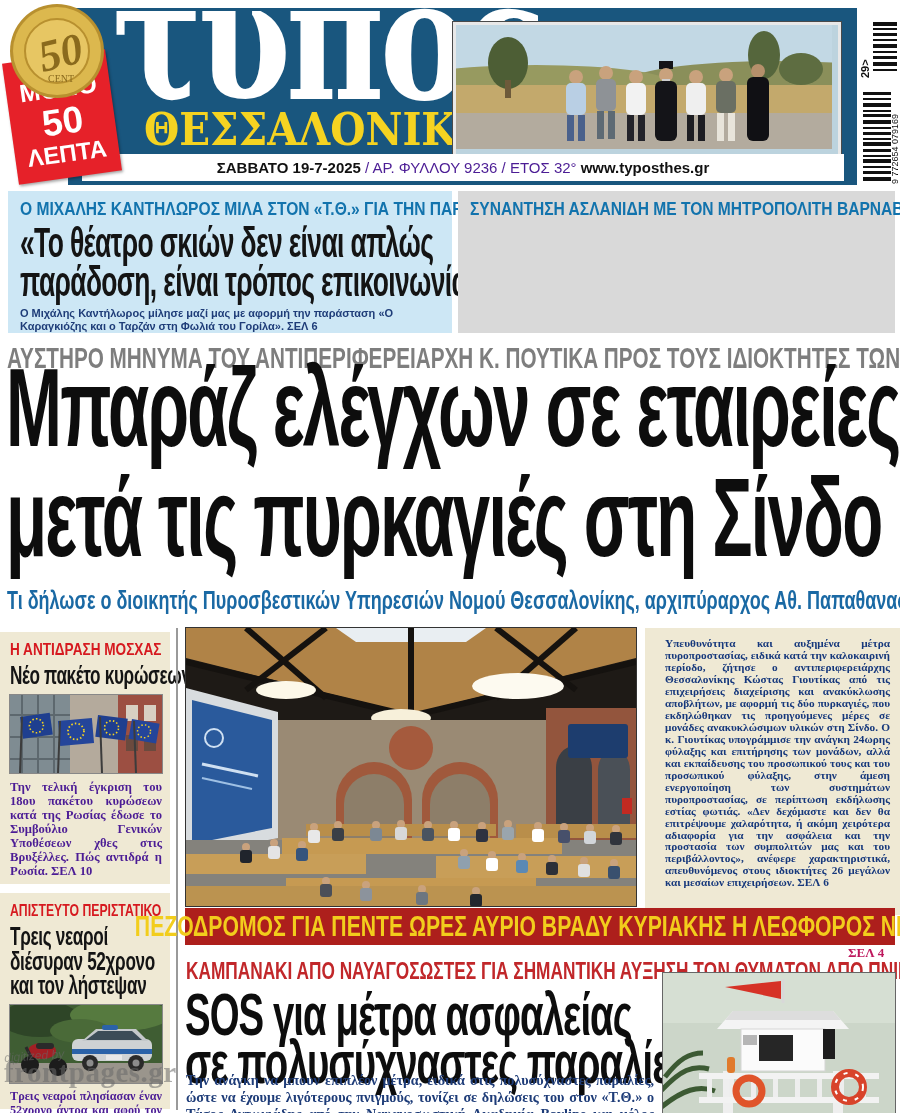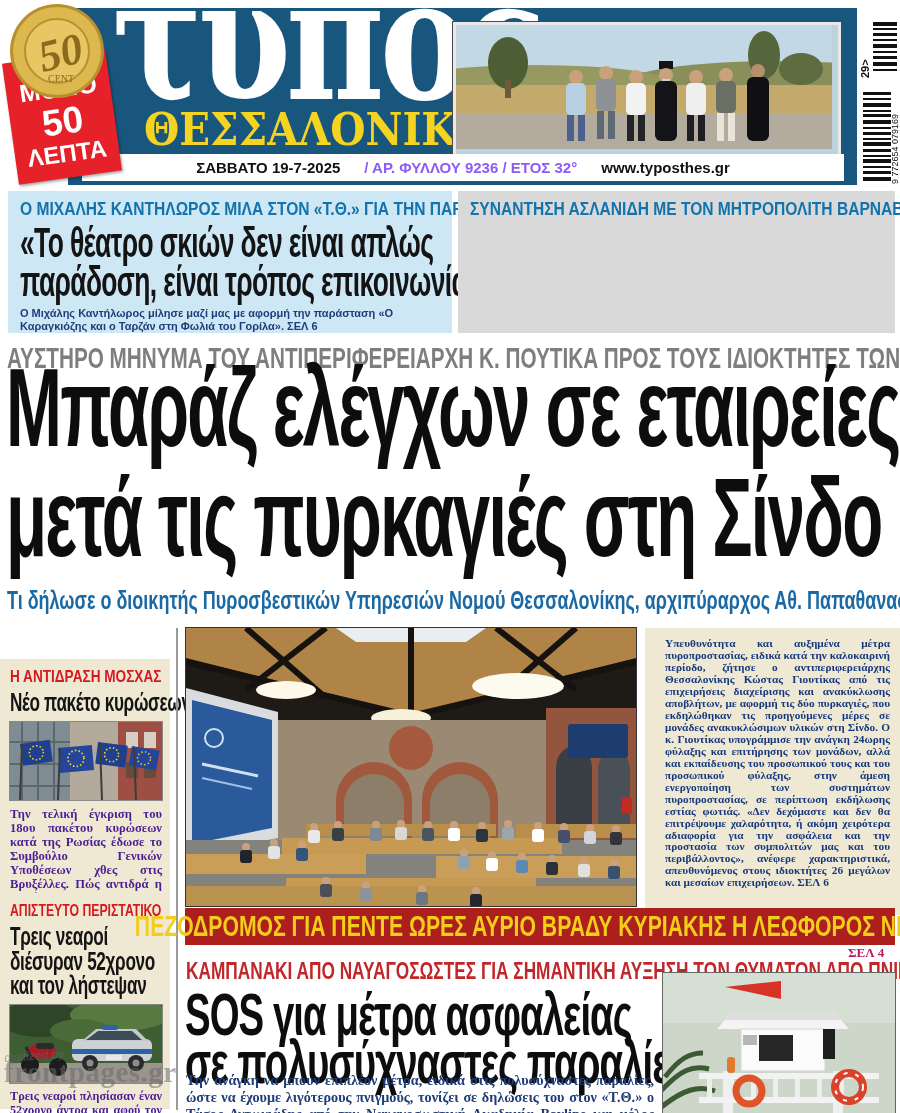--- a/index.html
+++ b/index.html
@@ -14,21 +14,21 @@
       font-family:"DejaVu Serif",serif;font-weight:bold;font-size:168px;letter-spacing:-6px;
       transform:scaleX(0.80);transform-origin:0 0;line-height:1;}
   .mast-sub{position:absolute;left:76px;top:96px;color:#f5d321;
       font-family:"DejaVu Serif",serif;font-weight:bold;font-size:44px;letter-spacing:0px;
       transform:scaleX(0.92);transform-origin:0 0;}
   .mast-photo{position:absolute;left:385px;top:14px;width:382px;height:130px;
       border:3px solid #e8e8e8;outline:1px solid #4a4a4a;background:#bcd3de;}
   .date-strip{position:absolute;left:14px;top:146px;width:762px;height:27px;background:#ffffff;
       display:flex;align-items:center;justify-content:center;font-size:15px;color:#3a3a3a;}
   .date-strip b{color:#111;}
-  .date-strip .sep{margin:0 24px;color:#8b5cf6;font-weight:bold;}
+  .date-strip .sep{margin:0 4px;color:#4c1d95;}
   .coin{position:absolute;left:8px;top:2px;width:98px;height:98px;z-index:3;}
   .price-badge{position:absolute;left:10px;top:56px;width:104px;height:122px;background:#e62129;
       transform:rotate(-8deg);z-index:2;display:flex;flex-direction:column;align-items:center;
       justify-content:flex-end;padding-bottom:10px;box-sizing:border-box;color:#fff;font-weight:bold;
       box-shadow:1px 2px 3px rgba(0,0,0,.35);}
   .price-badge .l1{font-size:25px;}
   .price-badge .l2{font-size:37px;line-height:1;}
   .price-badge .l3{font-size:24px;}
   .barcode{position:absolute;right:1px;top:8px;width:42px;height:178px;background:#fff;}
 
@@ -227,21 +227,21 @@
   <div class="lead-line" style="top:352px;">
     <span class="cx" style="transform:scaleX(0.60)">Μπαράζ ελέγχων σε εταιρείες</span>
   </div>
   <div class="lead-line" style="top:462px;">
     <span class="cx" style="transform:scaleX(0.60)">μετά τις πυρκαγιές στη Σίνδο</span>
   </div>
   <div class="lead-sub">
     <span class="cx" style="transform:scaleX(0.72)">Τι δήλωσε ο διοικητής Πυροσβεστικών Υπηρεσιών Νομού Θεσσαλονίκης, αρχιπύραρχος Αθ. Παπαθανασίου</span>
   </div>
 
-  <aside class="sidecol" style="top:659px;height:252px;">
+  <aside class="sidecol" style="top:632px;height:252px;">
     <div class="side-kicker">
       <span class="cx" style="transform:scaleX(0.80)">Η ΑΝΤΙΔΡΑΣΗ ΜΟΣΧΑΣ</span>
     </div>
     <div class="side-head">
       <span class="cx" style="transform:scaleX(0.66)">Νέο πακέτο κυρώσεων ΕΕ κατά της Ρωσίας</span>
     </div>
     <div class="side-photo">
       <svg width="152" height="78" viewBox="0 0 152 78">
         <rect width="152" height="78" fill="#b4aa9c"></rect>
         <rect x="0" y="0" width="60" height="78" fill="#7f8c92"></rect>

